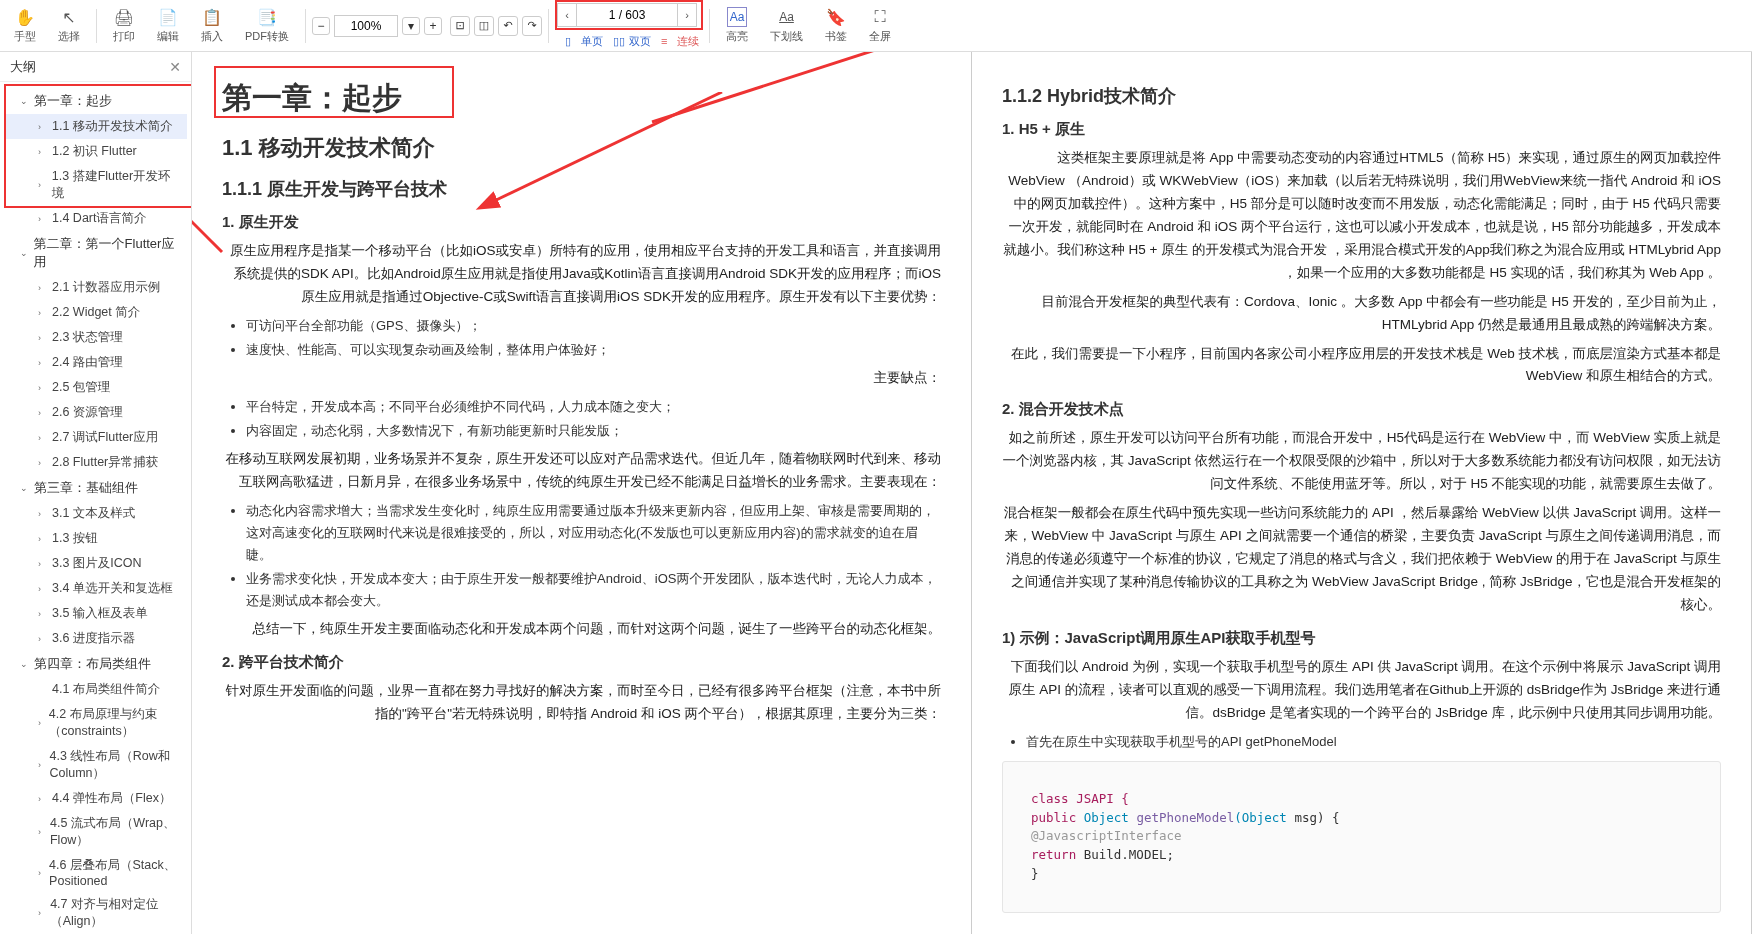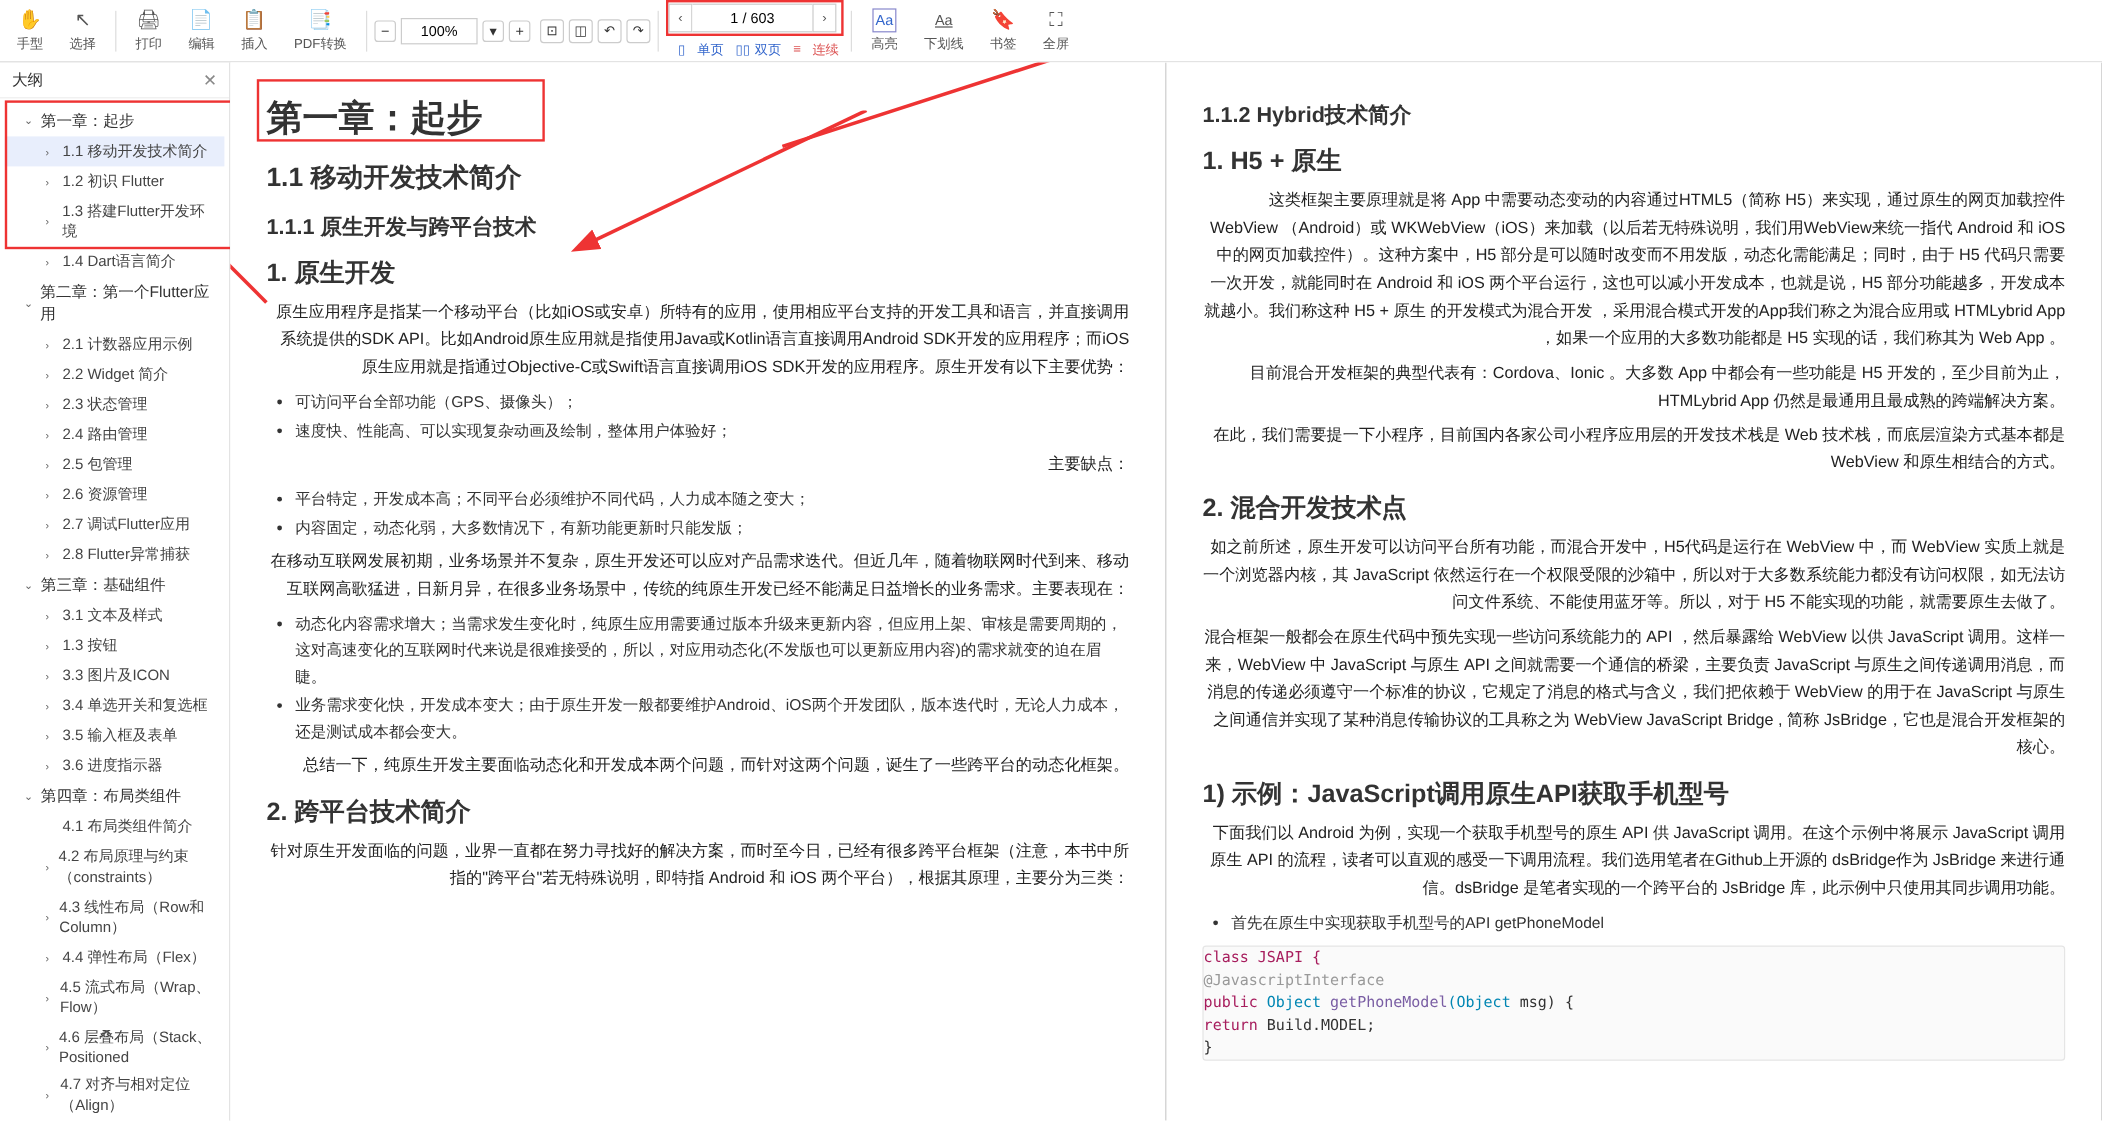--- a/index.html
+++ b/index.html
@@ -28,25 +28,25 @@
 .oc { padding: 4px 6px 4px 16px; font-size: 13px; cursor: pointer; display: flex; align-items: center; gap: 4px; color: #333; }
 .oc.sub { padding-left: 34px; font-size: 12.5px; color: #444; }
 .oc.sel { background: #e8eefc; }
 .arrow { font-size: 9px; color: #666; width: 10px; }
 .redbox { position: absolute; border: 2px solid #e33; pointer-events: none; }
 .pages { flex: 1; display: flex; overflow: auto; background: #fff; }
 .page { flex: 1; padding: 18px 30px 20px 30px; position: relative; min-width: 0; border-right:1px solid #ccc; }
 .page h1 { font-size: 30px; font-weight: bold; margin: 8px 0 14px 0; }
 .page h2 { font-size: 22px; font-weight: bold; margin: 10px 0 10px 0; }
 .page h3 { font-size: 18px; font-weight: bold; margin: 14px 0 10px 0; }
-.page h4 { font-size: 21px; font-weight: bold; margin: 12px 0 8px 0; }
+.page h4 { font-size: 15px; font-weight: bold; margin: 12px 0 8px 0; }
 .page p { font-size: 13.5px; line-height: 1.7; margin: 6px 0; color: #222; text-align: right; }
 .page ul { margin: 6px 0 6px 24px; }
 .page li { font-size: 13px; line-height: 1.7; margin: 2px 0; }
-.code-block { background: #fafafa; border: 1px solid #e5e5e5; border-radius: 3px; padding: 0; margin: 8px 0; font-family: Consolas, monospace; font-size: 12.5px; line-height: 1.5; }
+.code-block { background: #fafafa; border: 1px solid #e5e5e5; border-radius: 3px; padding: 28px; margin: 8px 0; font-family: Consolas, monospace; font-size: 12.5px; line-height: 1.5; }
 .kw { color: #a71d5d; }
 .typ { color: #0086b3; }
 .mth { color: #795da3; }
 .arrow-svg { position:absolute; pointer-events:none; }
 </style>
 </head>
 <body>
 
 <div class="toolbar">
   <div class="tool-btn">
@@ -308,20 +308,20 @@
       <h4>2. 混合开发技术点</h4>
       <p>如之前所述，原生开发可以访问平台所有功能，而混合开发中，H5代码是运行在 WebView 中，而 WebView 实质上就是一个浏览器内核，其 JavaScript 依然运行在一个权限受限的沙箱中，所以对于大多数系统能力都没有访问权限，如无法访问文件系统、不能使用蓝牙等。所以，对于 H5 不能实现的功能，就需要原生去做了。</p>
       <p>混合框架一般都会在原生代码中预先实现一些访问系统能力的 API ，然后暴露给 WebView 以供 JavaScript 调用。这样一来，WebView 中 JavaScript 与原生 API 之间就需要一个通信的桥梁，主要负责 JavaScript 与原生之间传递调用消息，而消息的传递必须遵守一个标准的协议，它规定了消息的格式与含义，我们把依赖于 WebView 的用于在 JavaScript 与原生之间通信并实现了某种消息传输协议的工具称之为 WebView JavaScript Bridge , 简称 JsBridge，它也是混合开发框架的核心。</p>
       <h4>1) 示例：JavaScript调用原生API获取手机型号</h4>
       <p>下面我们以 Android 为例，实现一个获取手机型号的原生 API 供 JavaScript 调用。在这个示例中将展示 JavaScript 调用原生 API 的流程，读者可以直观的感受一下调用流程。我们选用笔者在Github上开源的 dsBridge作为 JsBridge 来进行通信。dsBridge 是笔者实现的一个跨平台的 JsBridge 库，此示例中只使用其同步调用功能。</p>
       <ul>
         <li>首先在原生中实现获取手机型号的API getPhoneModel</li>
       </ul>
       <div class="code-block">
         <div><span class="kw">class JSAPI {</span></div>
+        <div><span class="kw">  public</span> <span class="typ">Object</span> <span class="mth">getPhoneModel</span><span class="typ">(Object</span> <span>msg) {</span></div>
         <div><span style="color:#999">  @JavascriptInterface</span></div>
-        <div><span class="kw">  public</span> <span class="typ">Object</span> <span class="mth">getPhoneModel</span><span class="typ">(Object</span> <span>msg) {</span></div>
         <div><span class="kw">    return</span> <span>Build.MODEL;</span></div>
         <div><span>  }</span></div>
       </div>
     </div>
   </div>
 </div>
 
 </body></html>

